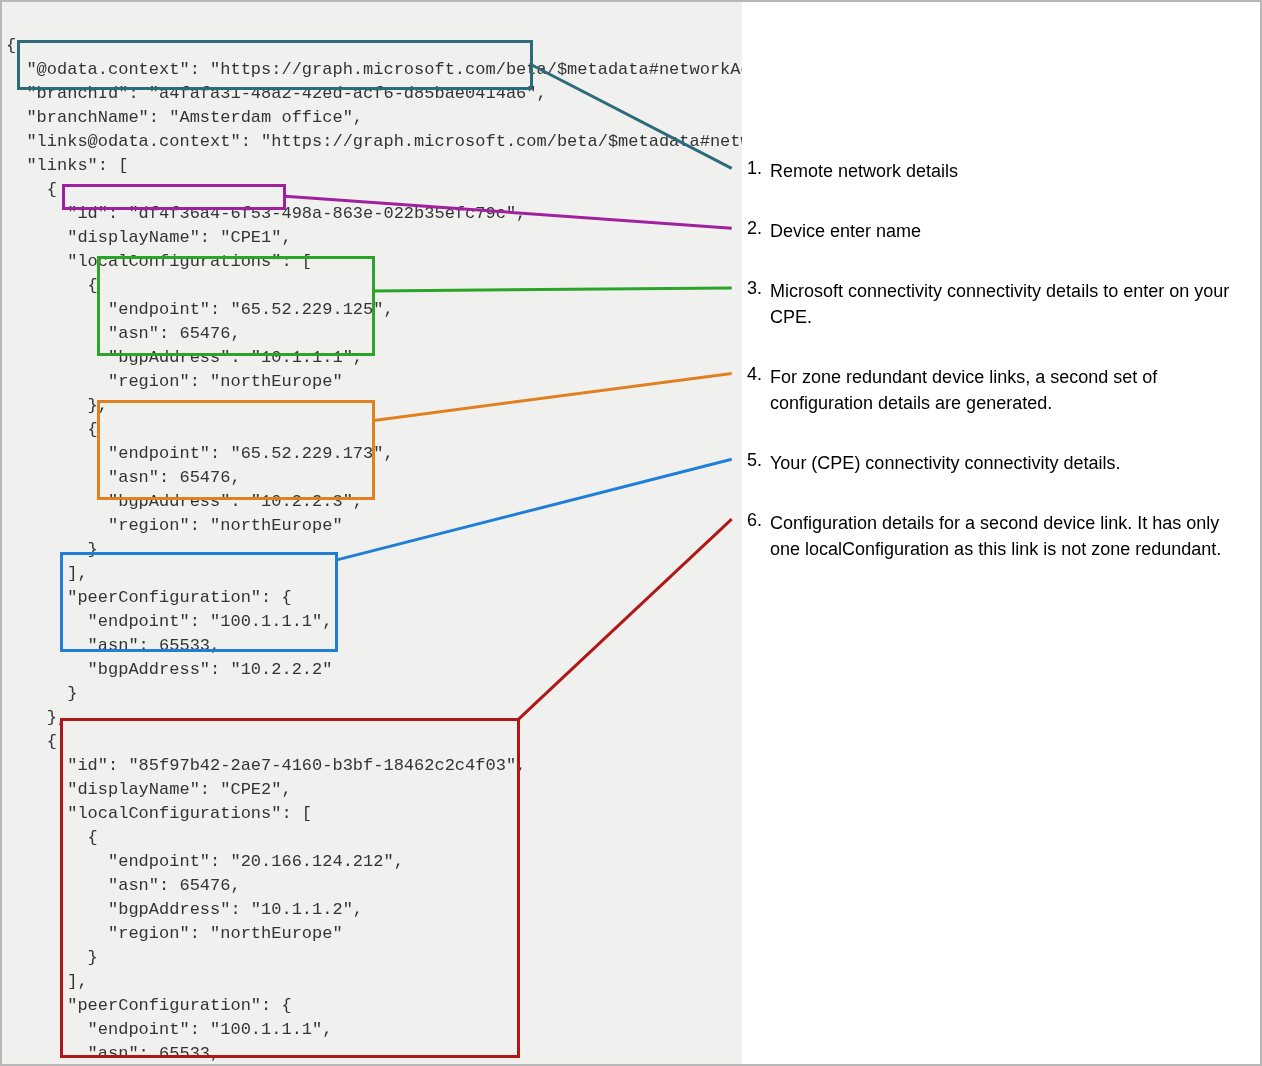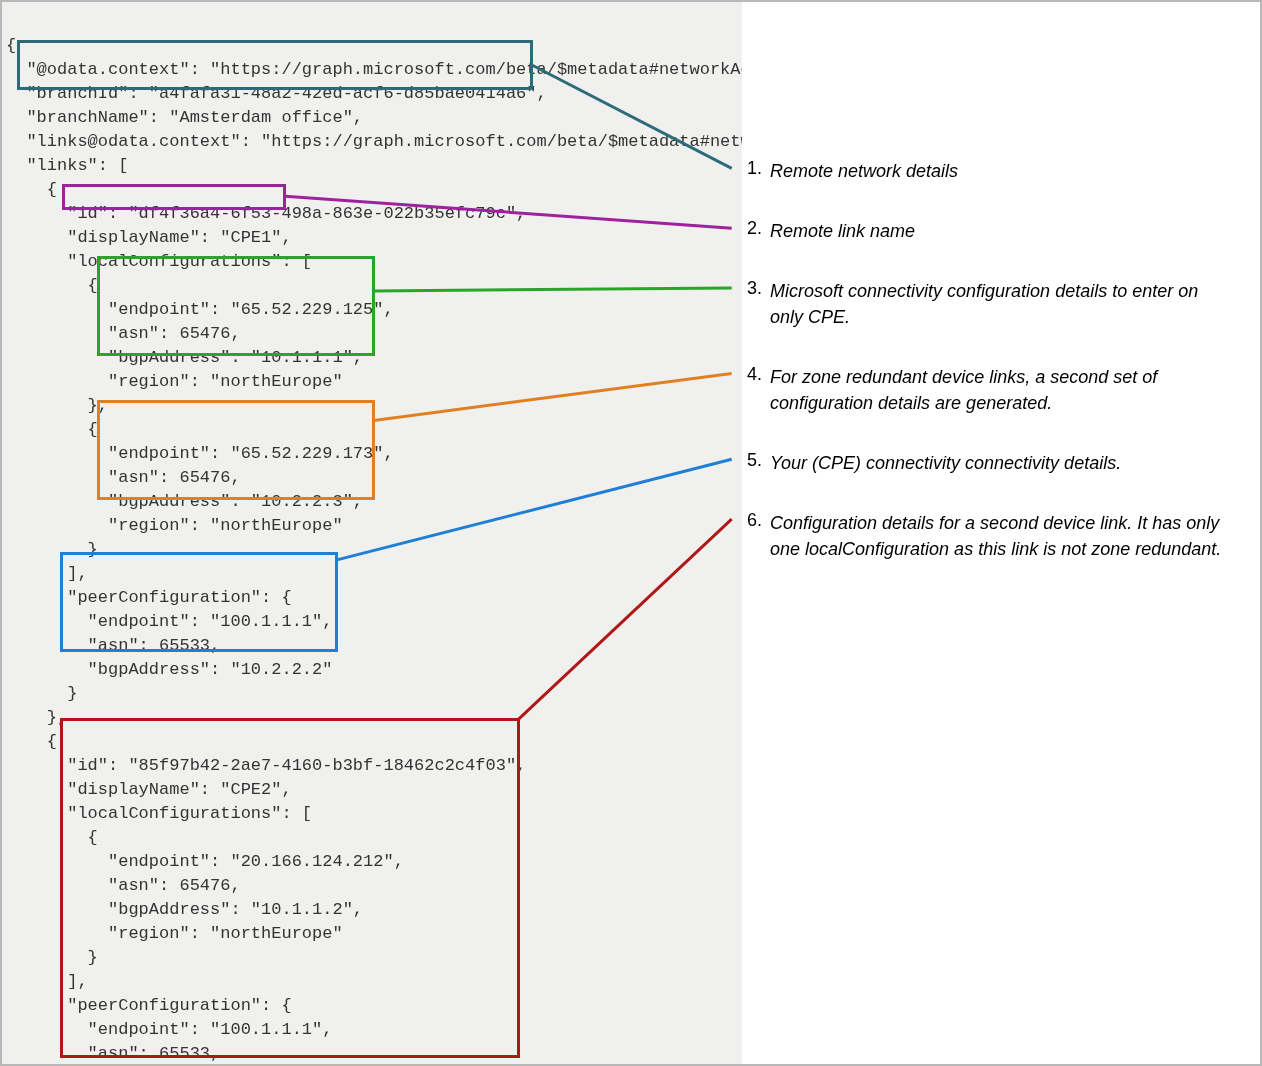--- a/index.html
+++ b/index.html
@@ -51,21 +51,20 @@
   }
   .annot-num {
     width: 28px;
     text-align: right;
     padding-right: 8px;
     flex: 0 0 28px;
   }
   .annot-text {
     flex: 1;
     line-height: 26px;
-    font-style: italic;
   }
   
   .hl {
     position: absolute;
     border: 3px solid;
     background: transparent;
     pointer-events: none;
   }
   .hl-teal   { border-color: #2e6b7a; }
   .hl-purple { border-color: #a020a0; }
@@ -145,25 +144,25 @@
   <div class="hl hl-blue" style="left:58px;  top:550px; width:278px; height:100px;"></div>
   <div class="hl hl-red" style="left:58px;  top:716px; width:460px; height:340px;"></div>
 
   <div class="annot-pane">
     <div class="annot-row" style="top:156px;">
       <div class="annot-num">1.</div>
       <div class="annot-text">Remote network details</div>
     </div>
     <div class="annot-row" style="top:216px;">
       <div class="annot-num">2.</div>
-      <div class="annot-text">Remote link name</div>
+      <div class="annot-text">Device enter name</div>
     </div>
     <div class="annot-row" style="top:276px;">
       <div class="annot-num">3.</div>
-      <div class="annot-text">Microsoft connectivity configuration details to enter on only CPE.</div>
+      <div class="annot-text">Microsoft connectivity connectivity details to enter on your CPE.</div>
     </div>
     <div class="annot-row" style="top:362px;">
       <div class="annot-num">4.</div>
       <div class="annot-text">For zone redundant device links, a second set of configuration details are generated.</div>
     </div>
     <div class="annot-row" style="top:448px;">
       <div class="annot-num">5.</div>
       <div class="annot-text">Your (CPE) connectivity connectivity details.</div>
     </div>
     <div class="annot-row" style="top:508px;">

